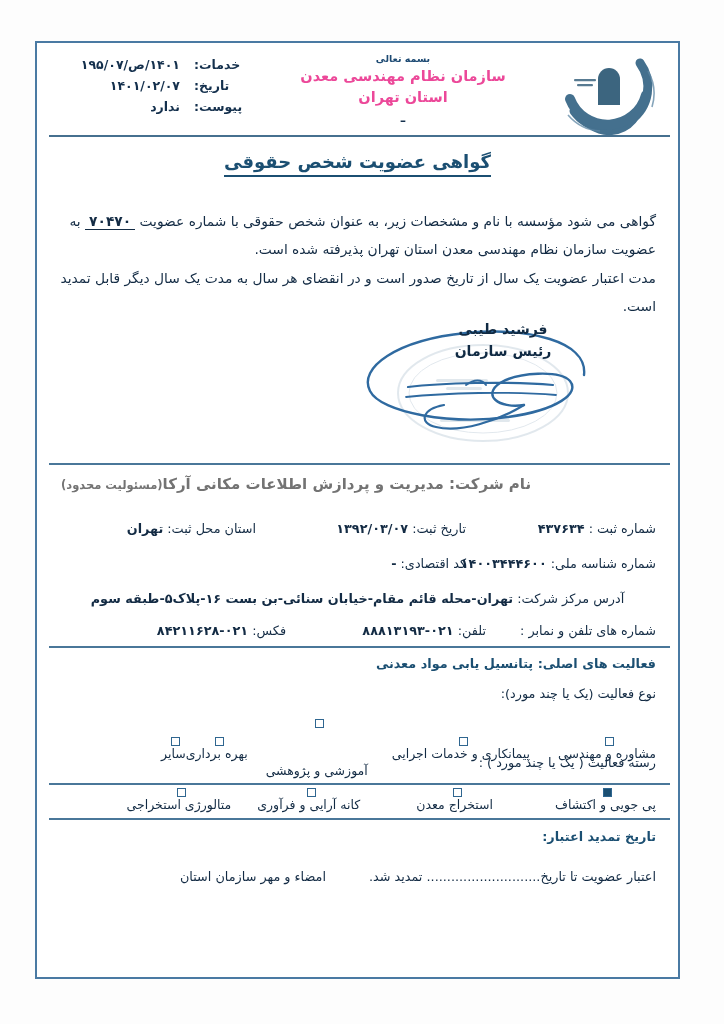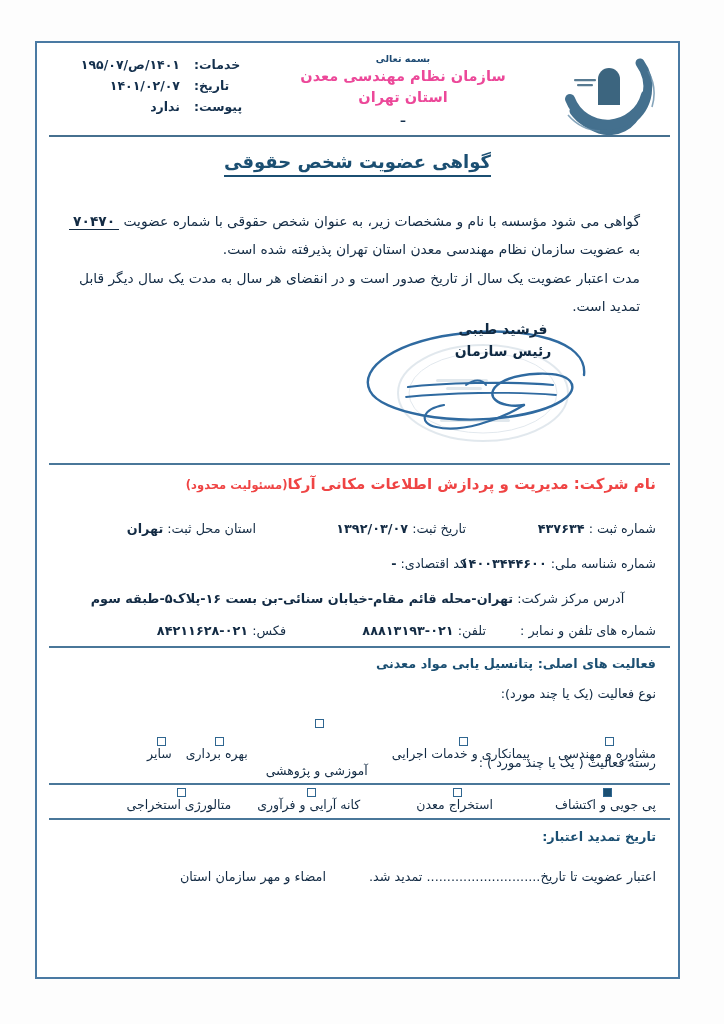--- a/index.html
+++ b/index.html
@@ -128,21 +128,21 @@
     font-weight: bold;
     color: #1b4f72;
     border-bottom: 2px solid #1b4f72;
     padding-bottom: 3px;
   }
 
   
   #body-text {
     position: absolute;
     top: 165px;
-    right: 38px;
+    right: 22px;
     left: 22px;
     direction: rtl;
     text-align: right;
     color: #132b44;
     font-size: 13.8px;
     line-height: 2.0;
   }
   #body-text .memno {
     font-weight: bold;
     border-bottom: 1.5px solid #132b44;
@@ -201,24 +201,24 @@
   #div-3 { top: 740px; }
   #div-4 { top: 775px; }
 
   
   #company-name {
     position: absolute;
     top: 432px;
     right: 22px;
     left: 24px;
     direction: rtl;
-    text-align: right;
+    text-align: left;
     font-size: 15px;
     font-weight: bold;
-    color: #ef4444;
+    color: #737373;
   }
   #company-name .paren {
     font-size: 11.5px;
   }
 
   .info-row {
     position: absolute;
     right: 22px;
     left: 22px;
     direction: rtl;
@@ -482,21 +482,21 @@
           <span>مشاوره و مهندسی</span>
         </span>
         <span class="cb-item" style="margin-left: 24px;">
           <span class="cb-box"></span>
           <span>پیمانکاری و خدمات اجرایی</span>
         </span>
         <span class="cb-item" style="margin-left: 18px; gap: 35px;">
           <span class="cb-box"></span>
           <span>آموزشی و پژوهشی</span>
         </span>
-        <span class="cb-item" style="margin-left: 14px;">
+        <span class="cb-item" style="margin-left: 0;">
           <span class="cb-box"></span>
           <span>بهره برداری</span>
         </span>
         <span class="cb-item" style="margin-left: 0px;">
           <span class="cb-box"></span>
           <span>سایر</span>
         </span>
       </div>
 
     <div class="cb-heading" id="head-cat">رسته فعالیت ( یک یا چند مورد ) :</div>

